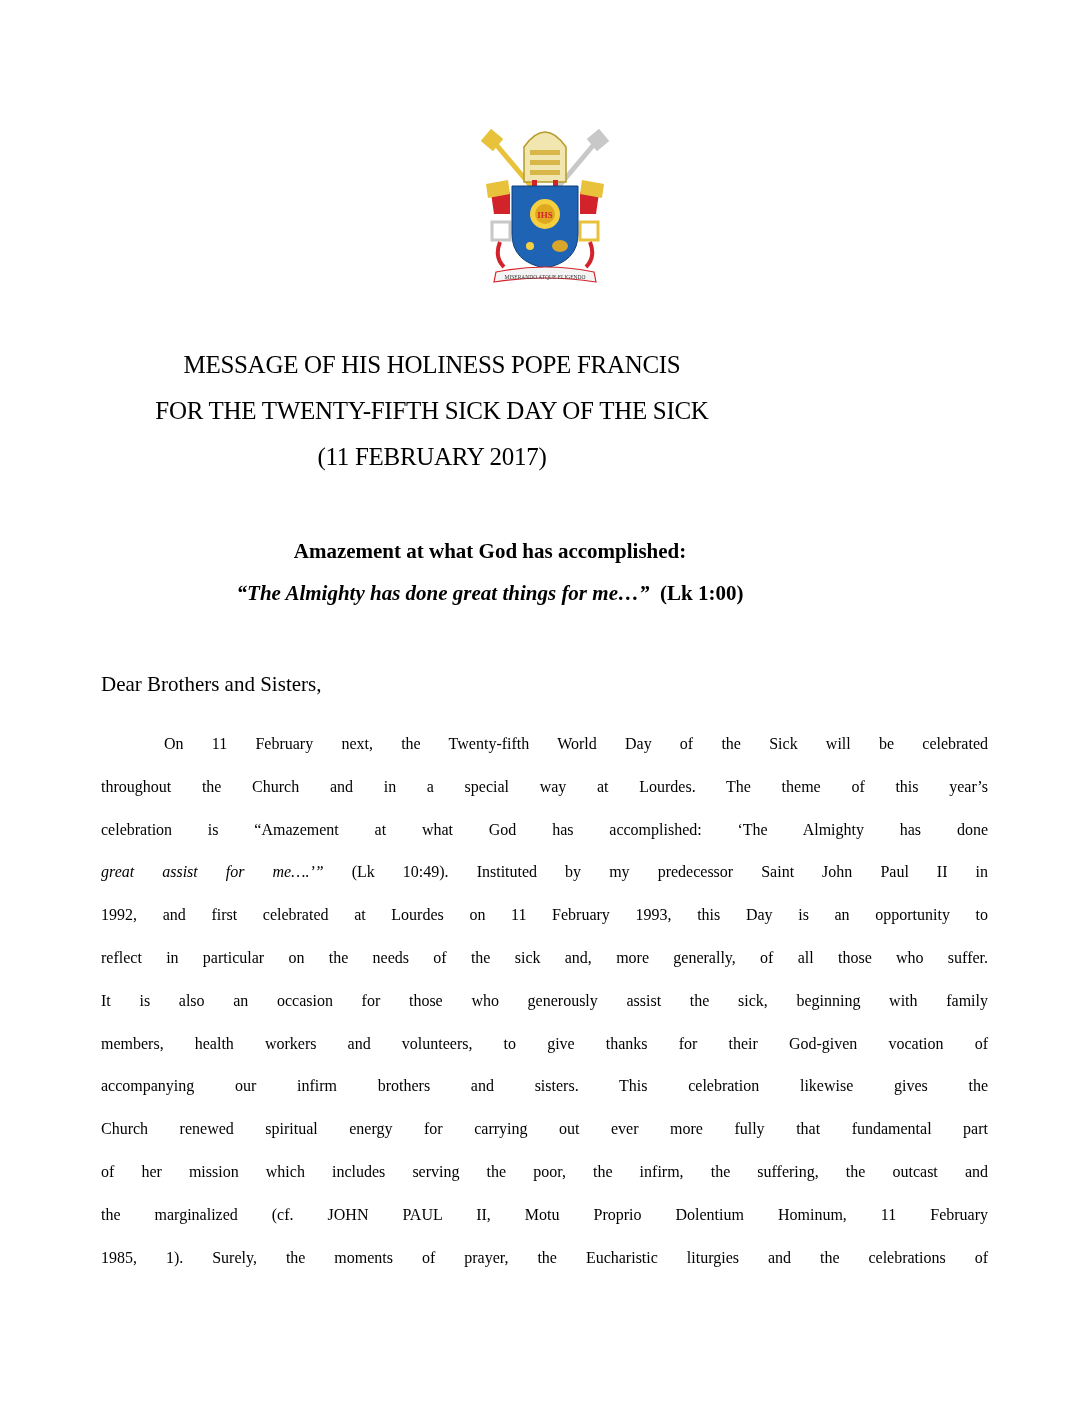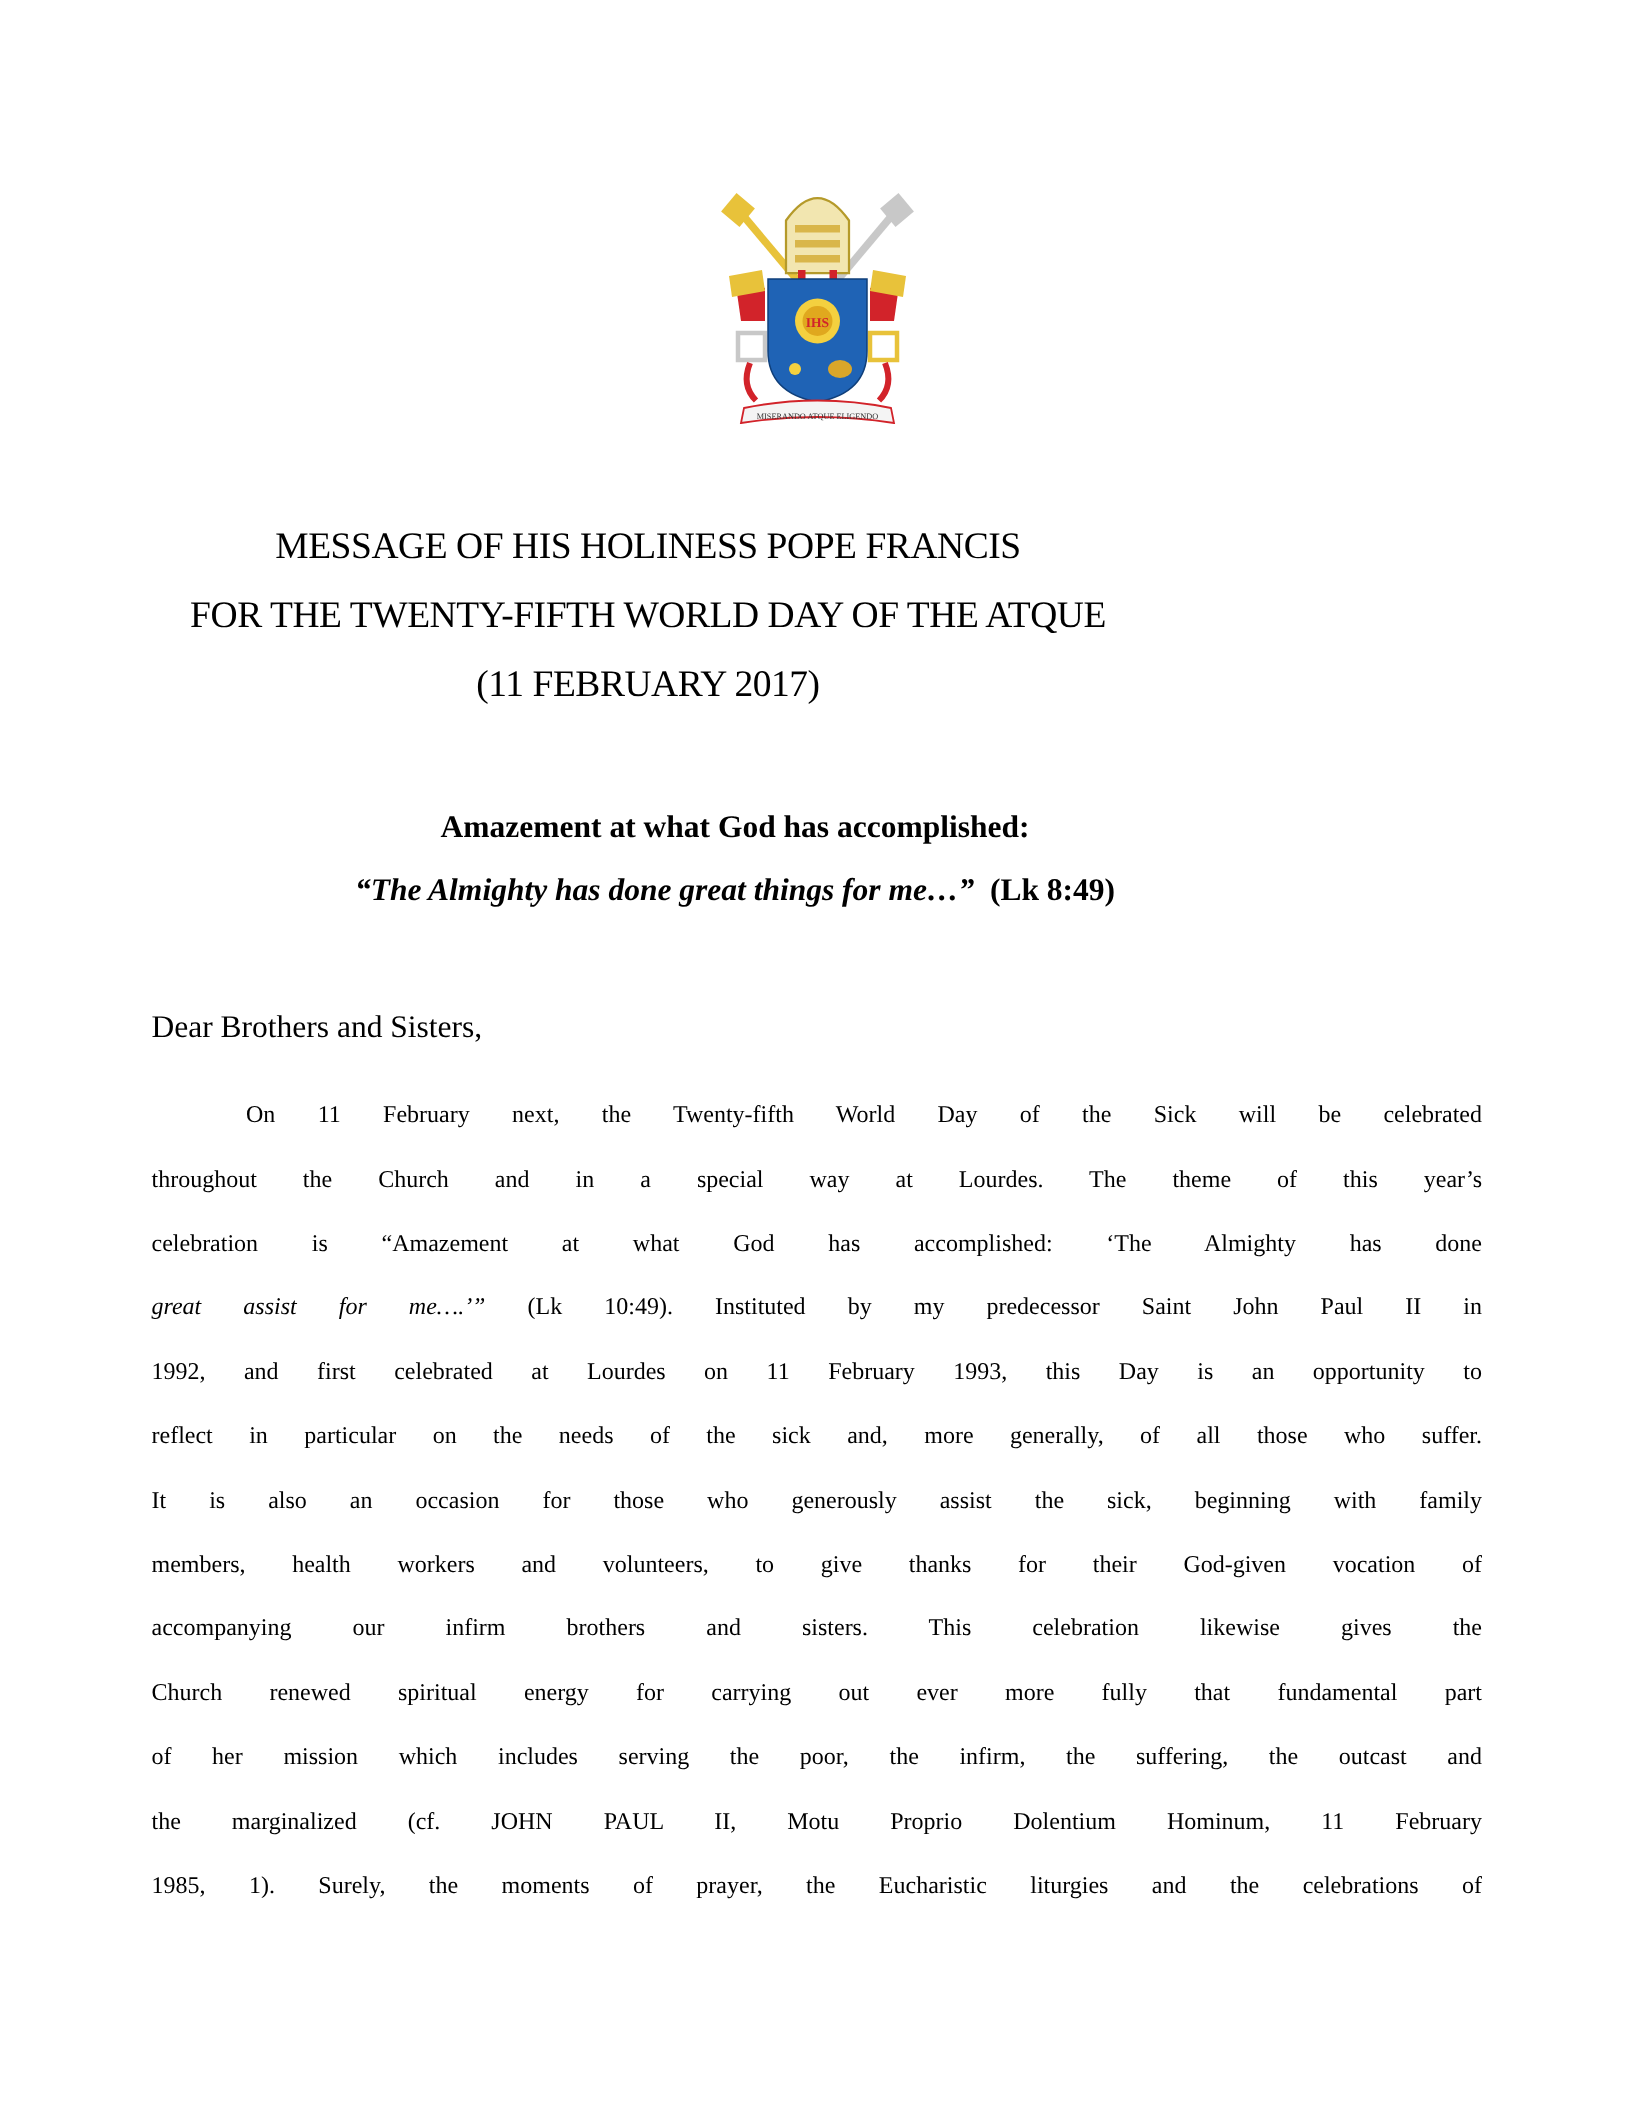--- a/index.html
+++ b/index.html
@@ -63,28 +63,28 @@
     </g>
 
     <g>
       <path d="M22 150 Q71 140 120 150 L122 160 Q71 152 20 160 Z" fill="#f4f4f4" stroke="#d2232a" stroke-width="1.2"></path>
       <text x="71" y="157" font-size="5.5" text-anchor="middle" fill="#333" font-family="Liberation Serif, serif">MISERANDO ATQUE ELIGENDO</text>
     </g>
   </svg>
 
   <div class="title-block">
     <div class="title-line">MESSAGE OF HIS HOLINESS POPE FRANCIS</div>
-    <div class="title-line">FOR THE TWENTY-FIFTH WORLD DAY OF THE ATQUE</div>
+    <div class="title-line">FOR THE TWENTY-FIFTH SICK DAY OF THE SICK</div>
     <div class="title-line">(11 FEBRUARY 2017)</div>
   </div>
 
   <div class="subtitle-block">
     <div class="subtitle-line">Amazement at what God has accomplished:</div>
     <div class="subtitle-line">
-      <i>“The Almighty has done great things for me…”</i>&nbsp;&nbsp;<span>(Lk 8:49)</span>
+      <i>“The Almighty has done great things for me…”</i>&nbsp;&nbsp;<span>(Lk 1:00)</span>
     </div>
   </div>
 
   <div class="salutation">Dear Brothers and Sisters,</div>
 
   <div class="body-text">
     <div class="bline first">On 11 February next, the Twenty-fifth World Day of the Sick will be celebrated</div>
     <div class="bline">throughout the Church and in a special way at Lourdes.  The theme of this year’s</div>
     <div class="bline">celebration is “Amazement at what God has accomplished:  ‘The Almighty has done</div>
     <div class="bline"><i>great assist for me….’”</i><span> (Lk 10:49).  Instituted by my predecessor Saint John Paul II in</span></div>

